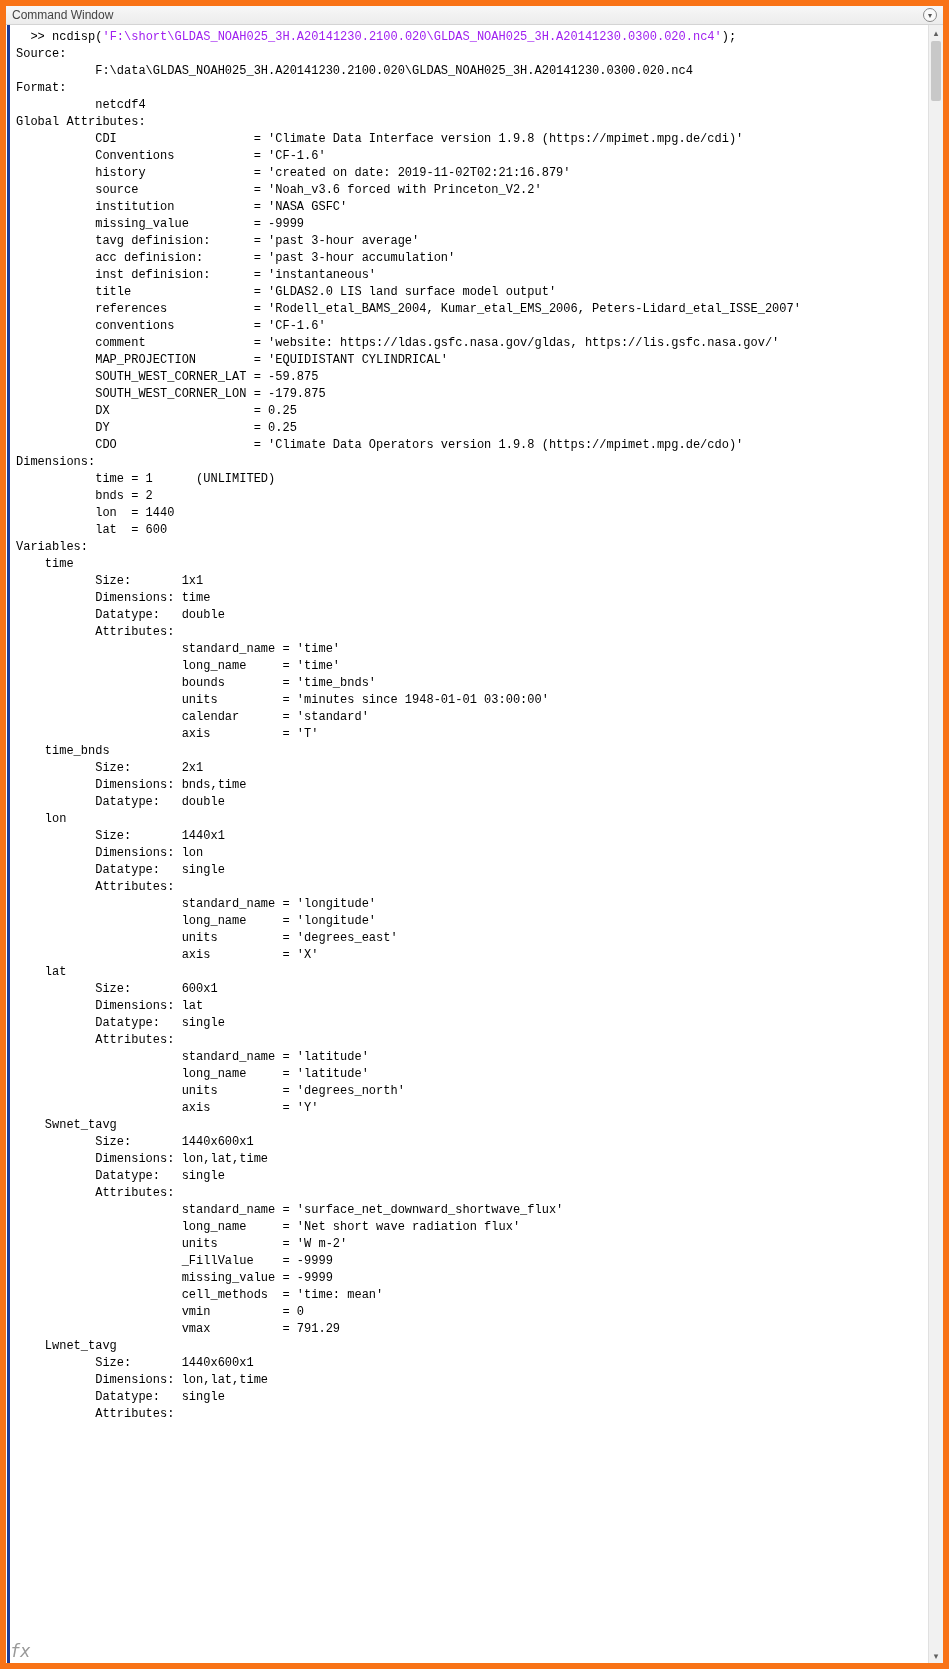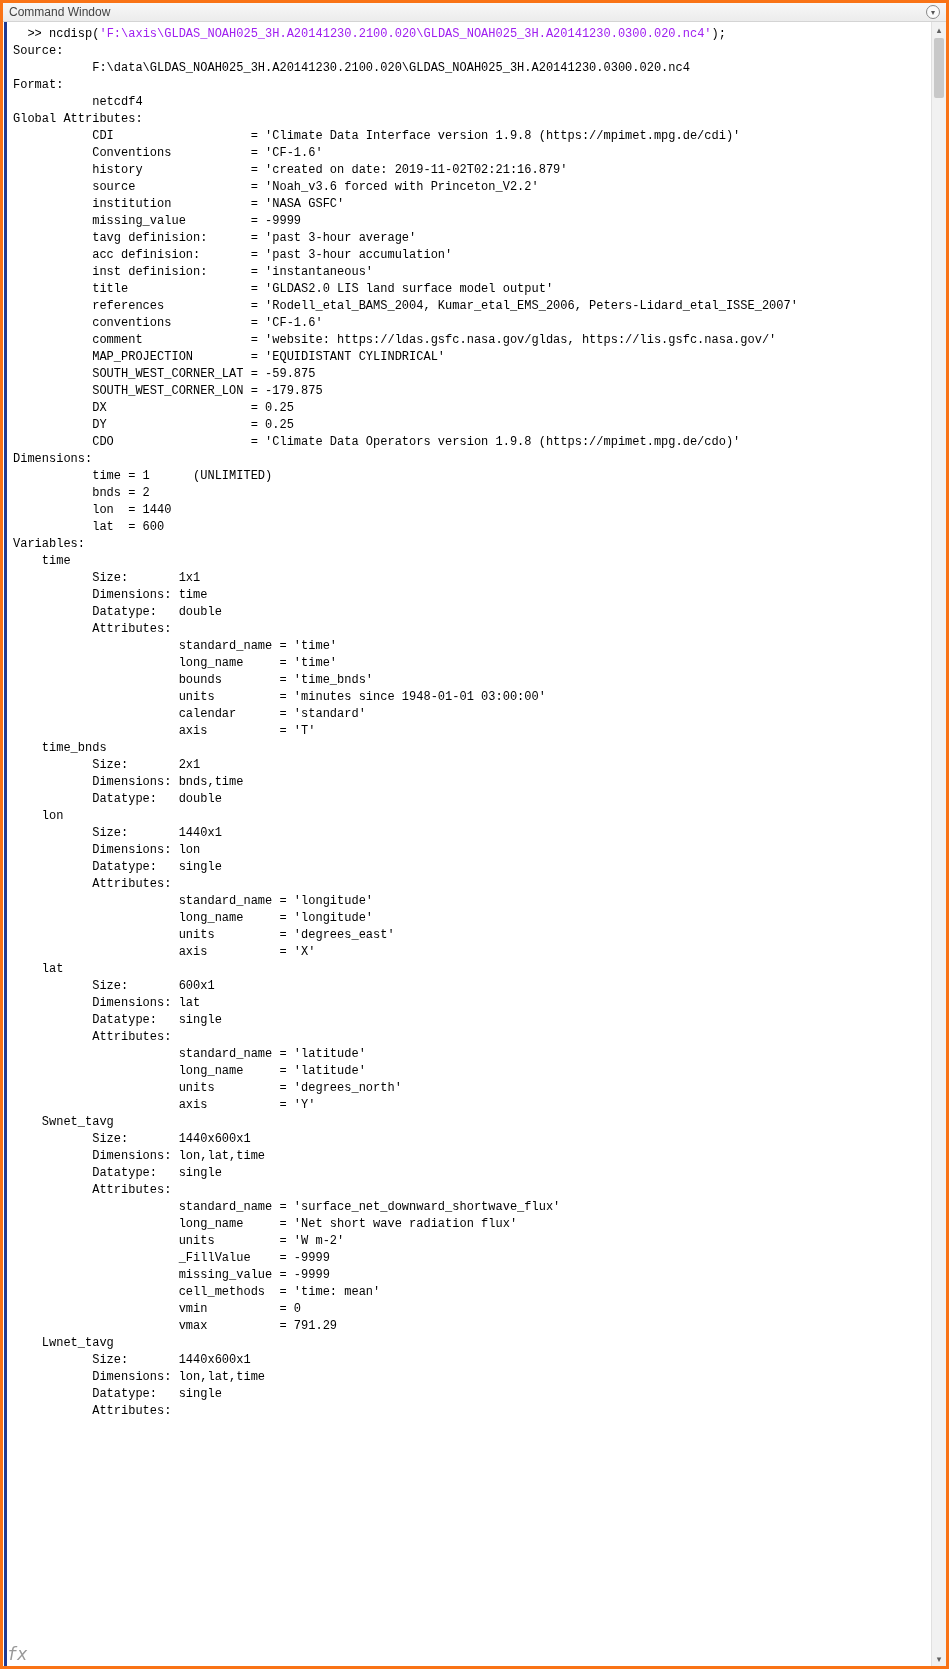--- a/index.html
+++ b/index.html
@@ -6,21 +6,21 @@
   body {
     margin: 0;
     font-family: "Microsoft YaHei", Arial, sans-serif;
     font-size: 12px;
     background: #f0f0f0;
     width: 949px;
     height: 1669px;
     overflow: hidden;
   }
   .window {
-    border: 3px solid #f97316;
+    border: 6px solid #f97316;
     background: #fff;
     width: 949px;
     height: 1669px;
     display: flex;
     flex-direction: column;
   }
   .title-bar {
     display: flex;
     align-items: center;
     justify-content: space-between;
@@ -104,21 +104,21 @@
 </head>
 <body>
 
 <div class="window">
   <div class="title-bar">
     <span class="title-text">Command Window</span>
     <span class="title-icon">▾</span>
   </div>
   <div class="content-area" style="position:relative;">
     <div class="indent-bar"></div>
-    <div class="code" id="code">  <span class="prompt">&gt;&gt; </span>ncdisp(<span class="cmd-string">'F:\axis\GLDAS_NOAH025_3H.A20141230.2100.020\GLDAS_NOAH025_3H.A20141230.0300.020.nc4'</span>);
+    <div class="code" id="code">  <span class="prompt">&gt;&gt; </span>ncdisp(<span class="cmd-string">'F:\short\GLDAS_NOAH025_3H.A20141230.2100.020\GLDAS_NOAH025_3H.A20141230.0300.020.nc4'</span>);
 Source:
            F:\data\GLDAS_NOAH025_3H.A20141230.2100.020\GLDAS_NOAH025_3H.A20141230.0300.020.nc4
 Format:
            netcdf4
 Global Attributes:
            CDI                   = 'Climate Data Interface version 1.9.8 (https://mpimet.mpg.de/cdi)'
            Conventions           = 'CF-1.6'
            history               = 'created on date: 2019-11-02T02:21:16.879'
            source                = 'Noah_v3.6 forced with Princeton_V2.2'
            institution           = 'NASA GSFC'

